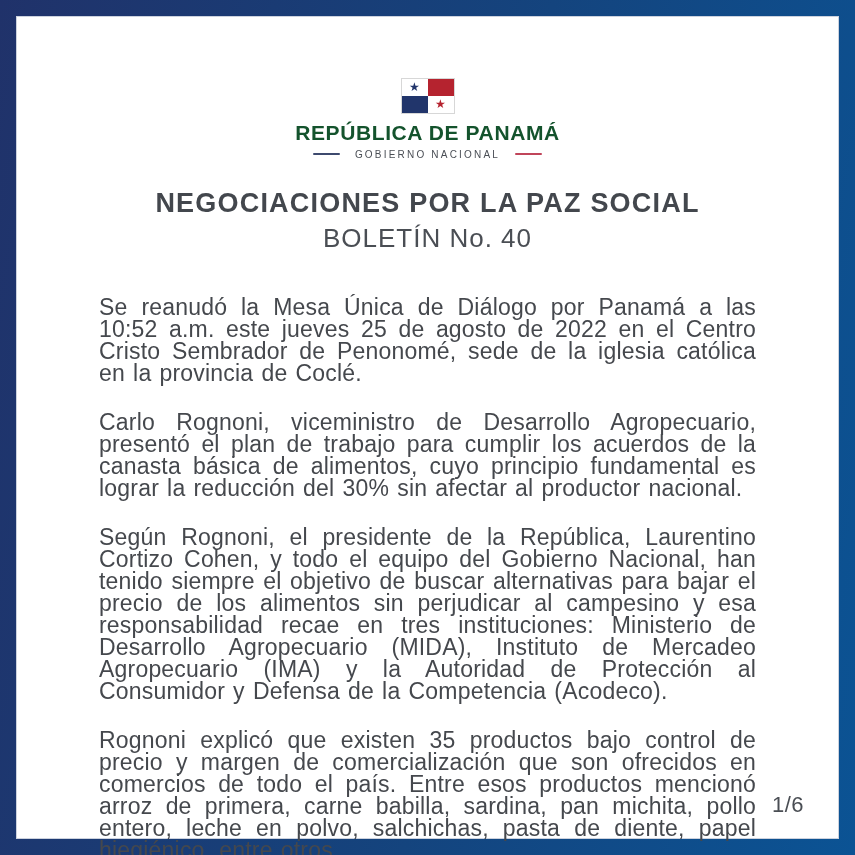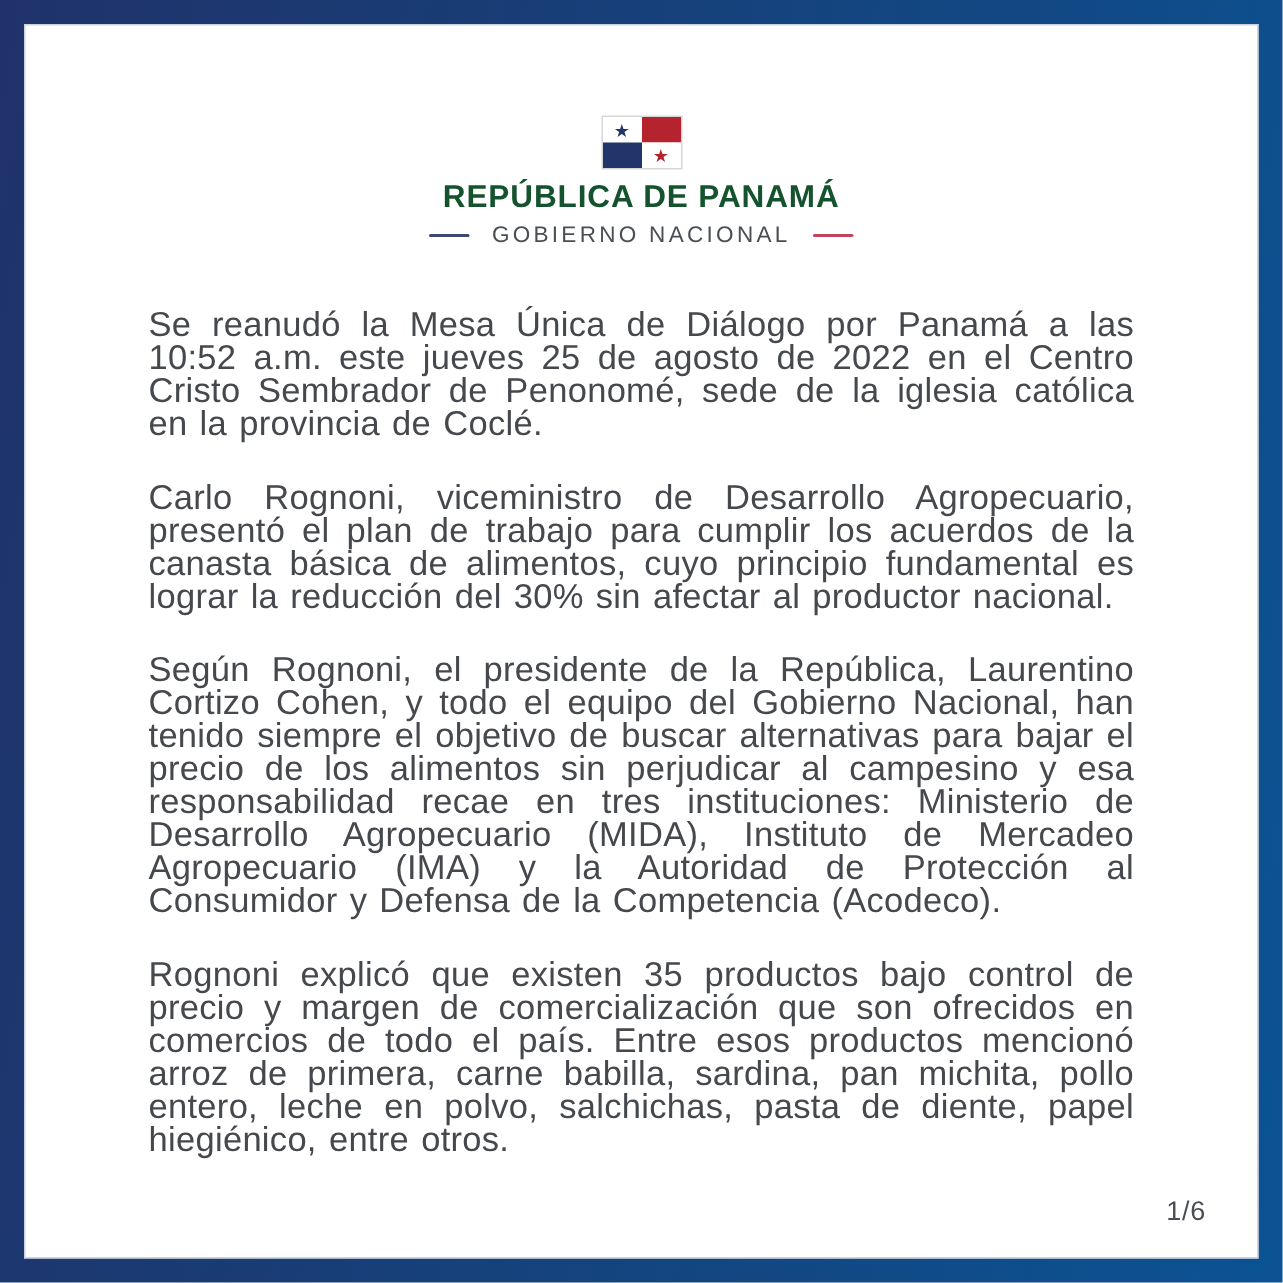--- a/index.html
+++ b/index.html
@@ -54,21 +54,21 @@
     font-weight: bold;
     letter-spacing: 0.6px;
     color: #14532d;
   }
   .org-sub {
     margin-top: 4px;
     display: flex;
     align-items: center;
     justify-content: center;
     gap: 15px;
-    font-size: 15px;
+    font-size: 10px;
     letter-spacing: 2.2px;
     color: #4a4e55;
   }
   .dash { width: 27px; height: 2px; border-radius: 1px; }
   .dash.left  { background: var(--dash-left, #3d4a6e); }
   .dash.right { background: var(--dash-right, #c0455a); }
   
   .title-block { text-align: center; margin-top: 27px; }
   .doc-title {
     font-size: 27px;
@@ -94,21 +94,21 @@
     word-spacing: 1.5px;
     color: #45484d;
     text-align: justify;
     margin-bottom: 27px;
   }
   
   .page-num {
     position: absolute;
     right: 34px;
     bottom: 20px;
-    font-size: 18px;
+    font-size: 22px;
     color: #4a4e54;
     letter-spacing: 0.5px;
     text-align: center;
   }
 </style>
 </head>
 <body>
 
 <div class="frame">
   <div class="page">
@@ -128,20 +128,24 @@
           </div>
         </div>
         <div class="org-name">REPÚBLICA DE PANAMÁ</div>
         <div class="org-sub">
           <span class="dash left"></span>
           <span>GOBIERNO NACIONAL</span>
           <span class="dash right"></span>
         </div>
       </div>
 
+      <div class="title-block">
+        <div class="doc-title">NEGOCIACIONES POR LA PAZ SOCIAL</div>
+        <div class="doc-subtitle">BOLETÍN No. 40</div>
+      </div>
 
       <div class="body-text">
         <p>Se reanudó la Mesa Única de Diálogo por Panamá a las 10:52 a.m. este jueves 25 de agosto de 2022 en el Centro Cristo Sembrador de Penonomé, sede de la iglesia católica en la provincia de Coclé.</p>
         <p>Carlo Rognoni, viceministro de Desarrollo Agropecuario, presentó el plan de trabajo para cumplir los acuerdos de la canasta básica de alimentos, cuyo principio fundamental es lograr la reducción del 30% sin afectar al productor nacional.</p>
         <p>Según Rognoni, el presidente de la República, Laurentino Cortizo Cohen, y todo el equipo del Gobierno Nacional, han tenido siempre el objetivo de buscar alternativas para bajar el precio de los alimentos sin perjudicar al campesino y esa responsabilidad recae en tres instituciones: Ministerio de Desarrollo Agropecuario (MIDA), Instituto de Mercadeo Agropecuario (IMA) y la Autoridad de Protección al Consumidor y Defensa de la Competencia (Acodeco).</p>
         <p>Rognoni explicó que existen 35 productos bajo control de precio y margen de comercialización que son ofrecidos en comercios de todo el país. Entre esos productos mencionó arroz de primera, carne babilla, sardina, pan michita, pollo entero, leche en polvo, salchichas, pasta de diente, papel hiegiénico, entre otros.</p>
       </div>
 
       <div class="page-num">1/6</div>
 

